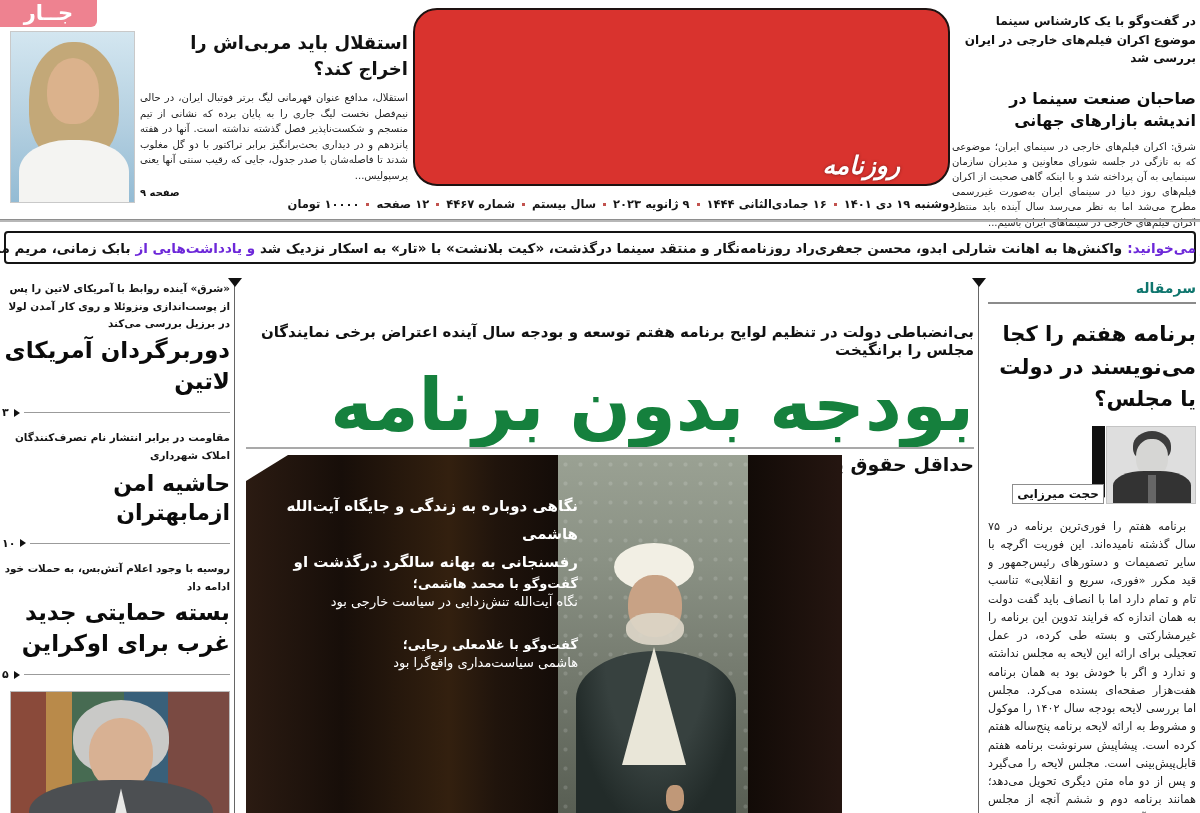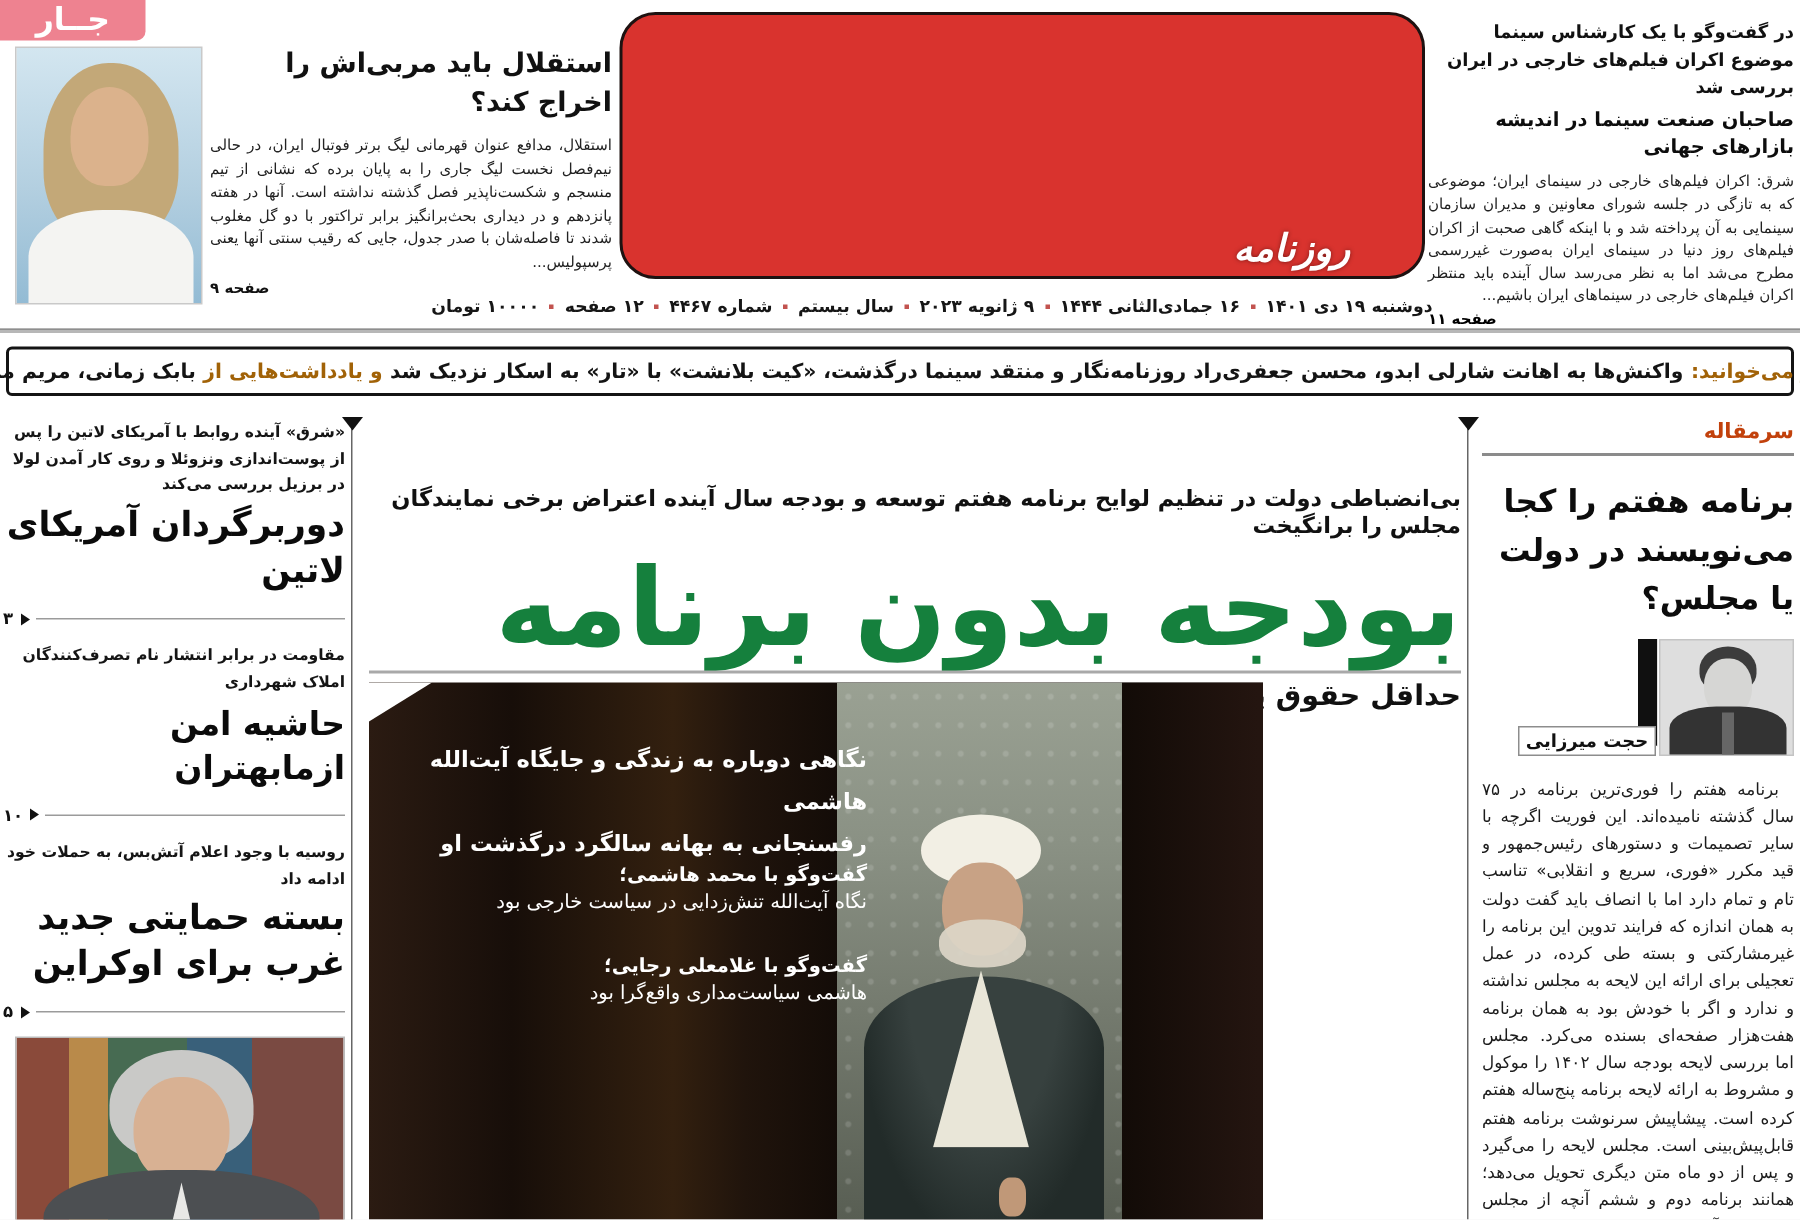--- a/index.html
+++ b/index.html
@@ -27,36 +27,36 @@
 
   .logo-box { position:absolute; left:413px; top:8px; width:537px; height:178px; background:#d9332e;
     border:2px solid #1e1211; border-radius:24px; }
   .logo-word { position:absolute; right:0; left:0; top:2px; text-align:center; color:#fff;
     font-size:118px; font-weight:bold; line-height:1.25; text-shadow:0 0 4px rgba(40,0,0,.45); }
   .logo-sub { position:absolute; right:48px; bottom:4px; color:#fff; font-size:25px; font-weight:bold;
     font-style:italic; text-shadow:0 0 3px rgba(40,0,0,.5); }
 
   .cinema { position:absolute; left:952px; top:12px; width:244px; text-align:right; }
   .cinema .kick { font-size:12px; font-weight:bold; color:#111; line-height:1.55; }
-  .cinema .hl { margin-top:4px; font-size:13px; font-weight:bold; color:#0d0d0d; line-height:1.4; }
+  .cinema .hl { margin-top:20px; font-size:16px; font-weight:bold; color:#0d0d0d; line-height:1.4; }
   .cinema .body { margin-top:6px; font-size:10px; line-height:1.52; color:#222; text-align:justify; }
   .cinema .pg { margin-top:3px; font-size:10px; font-weight:bold; text-align:left; }
 
   .dateline { position:absolute; left:415px; top:197px; width:540px; display:flex; direction:rtl;
     align-items:center; font-size:11.5px; font-weight:bold; color:#161616; white-space:nowrap; }
   .dl-item + .dl-item::before { content:""; display:inline-block; width:3px; height:3px; background:#c2534f;
     margin:0 7px 2px 7px; }
   .top-rule { position:absolute; left:0; top:219px; width:1200px; height:3px; background:#b7b7b7;
     border-top:1px solid #8e8e8e; }
 
   
   .banner { position:absolute; left:4px; top:231px; width:1192px; height:33px; background:#fff;
     border:2px solid #141414; border-radius:4px; display:flex; direction:rtl; align-items:center;
     justify-content:center; gap:5px; font-size:13.5px; font-weight:bold; white-space:nowrap; }
-  .banner .red { color:#a16207; }
+  .banner .red { color:#6d28d9; }
   .banner .blk { color:#141414; }
 
   
   .sidebar { position:absolute; left:2px; top:280px; width:228px; text-align:right; }
   .sb-kick { font-size:10.4px; font-weight:bold; color:#151515; line-height:1.7; }
   .sb-hl1 { font-size:23px; font-weight:bold; color:#0b0b0b; line-height:1.35; margin-top:2px; }
   .sb-hl2 { font-size:22px; font-weight:bold; color:#0b0b0b; line-height:1.35; margin-top:4px; }
   .pagebar { direction:ltr; display:flex; align-items:center; margin:9px 0 10px 0; }
   .pg-num { font-size:11px; font-weight:bold; color:#111; }
   .pg-arrow { width:0; height:0; border-top:4px solid transparent; border-bottom:4px solid transparent;
@@ -110,21 +110,21 @@
   .pt-label { font-size:13px; font-weight:bold; }
   .pt-sub { font-size:13px; font-weight:normal; line-height:1.7; }
   .pt-g2 { margin-top:24px; }
 
   .center-vrule { position:absolute; left:978px; top:278px; width:1px; height:535px; background:#666; }
   .vrule-tri2 { position:absolute; left:972px; top:278px; width:0; height:0;
     border-left:7px solid transparent; border-right:7px solid transparent; border-top:9px solid #111; }
 
   
   .editorial { position:absolute; left:988px; top:280px; width:208px; text-align:right; }
-  .ed-section { color:#c2410c; font-size:14px; font-weight:bold; letter-spacing:7px; }
+  .ed-section { color:#0f766e; font-size:14px; font-weight:bold; letter-spacing:7px; }
   .ed-rule { margin-top:6px; height:2px; background:#8b8b8b; }
   .ed-hl { margin-top:14px; font-size:21px; font-weight:bold; color:#0c0c0c; line-height:1.55; }
   .ed-author { position:relative; margin-top:10px; height:82px; }
   .ed-photo { position:absolute; left:118px; top:0; width:90px; height:78px; background:#dedede; overflow:hidden; border:1px solid #c4c4c4; }
   .ed-hair { position:absolute; left:26px; top:4px; width:38px; height:30px; background:#3c3c3c; border-radius:50% 50% 40% 40%; }
   .ed-face { position:absolute; left:29px; top:12px; width:32px; height:38px; background:#d6d6d4; border-radius:46%; }
   .ed-suit { position:absolute; left:6px; top:44px; width:78px; height:36px; background:#333; border-radius:40% 40% 0 0; }
   .ed-tie { position:absolute; left:41px; top:48px; width:8px; height:30px; background:#666; }
   .ed-flag { position:absolute; left:104px; top:0; width:13px; height:72px; background:#101010;
     clip-path:polygon(0 0,100% 0,100% 100%,0 86%); }

